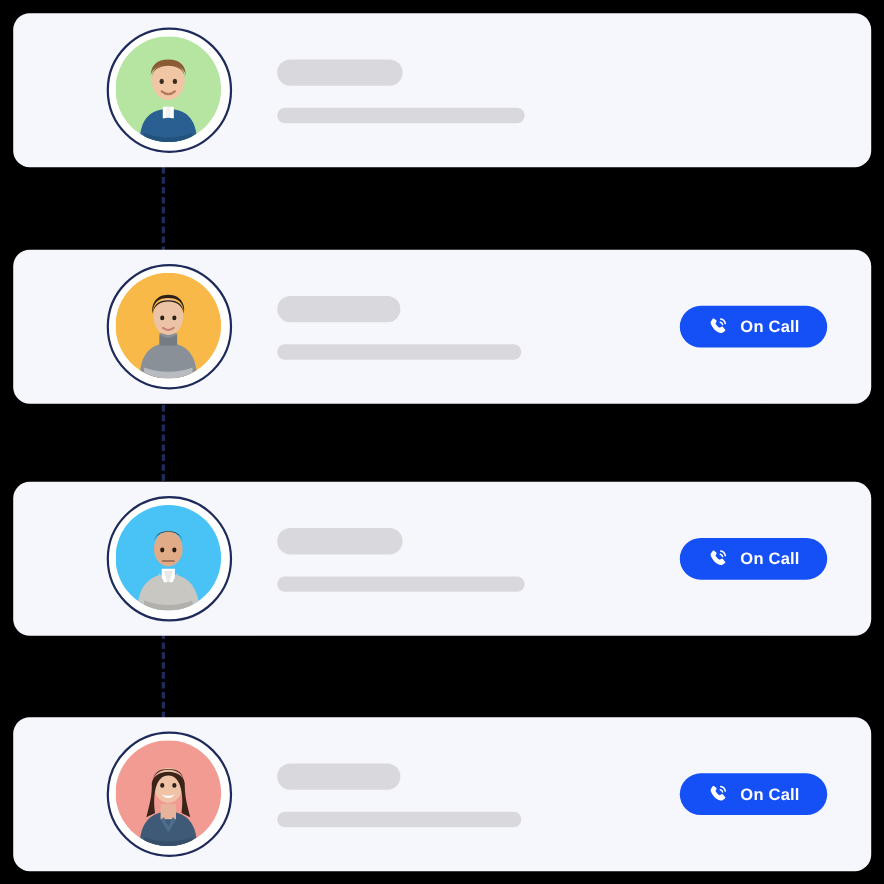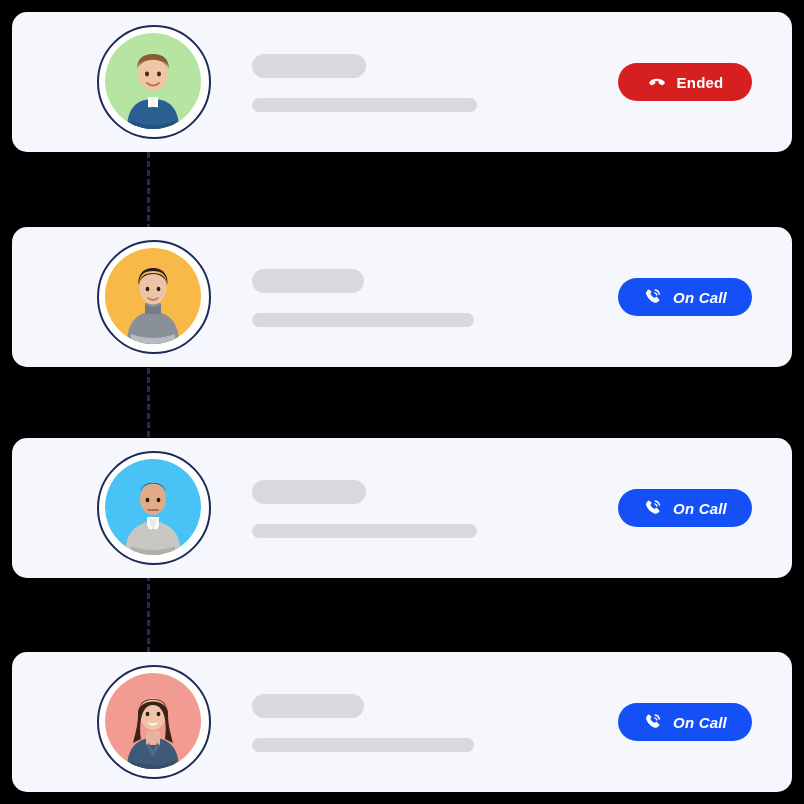--- a/index.html
+++ b/index.html
@@ -121,21 +121,21 @@
     gap: 10px;
     color: #ffffff;
     font-family: "Liberation Sans", sans-serif;
     font-size: 15px;
     font-weight: bold;
     letter-spacing: 0.2px;
     cursor: pointer;
     box-sizing: border-box;
   }
   .status-btn.ended  { background: #d61f1f; }
-  .status-btn.oncall { background: #1450f5; font-style: italic; }
+  .status-btn.oncall { background: #1450f5; }
   .status-btn .btn-icon { display: flex; align-items: center; }
   .status-btn .btn-icon svg { display: block; }
   .status-btn .btn-label { white-space: nowrap; line-height: 1; }
 </style>
 </head>
 <body>
 
 <div id="stage">
 
   <div class="connector"></div>
@@ -163,28 +163,20 @@
             </g>
           </svg>
         </div>
       </div>
 
       <div class="skeleton-group">
         <div class="bar bar-title"></div>
         <div class="bar bar-sub"></div>
       </div>
 
-      <button class="status-btn ended">
-        <span class="btn-icon">
-          <svg width="20" height="20" viewBox="0 0 24 24" xmlns="http://www.w3.org/2000/svg">
-            <path d="M12 8.2c-3.6 0-6.9 1.4-9.1 3.7-.5.5-.5 1.3 0 1.8l1.9 1.9c.5.5 1.2.5 1.7.1.8-.6 1.7-1.1 2.6-1.4.5-.2.8-.6.8-1.1v-2c.7-.1 1.4-.2 2.1-.2s1.4.1 2.1.2v2c0 .5.3.9.8 1.1.9.3 1.8.8 2.6 1.4.5.4 1.2.4 1.7-.1l1.9-1.9c.5-.5.5-1.3 0-1.8-2.2-2.3-5.5-3.7-9.1-3.7z" fill="#ffffff"></path>
-          </svg>
-        </span>
-        <span class="btn-label">Ended</span>
-      </button>
     </div>
 
     <div class="call-card row-1">
 
       <div class="avatar-wrap">
         <div class="avatar-photo">
           <svg viewBox="0 0 96 96" xmlns="http://www.w3.org/2000/svg">
             <rect width="96" height="96" fill="#f9b949"></rect>
             <g>
               <path d="M22 96 C22 73 33 64 48 64 C63 64 74 73 74 96 Z" fill="#8a9097"></path>

